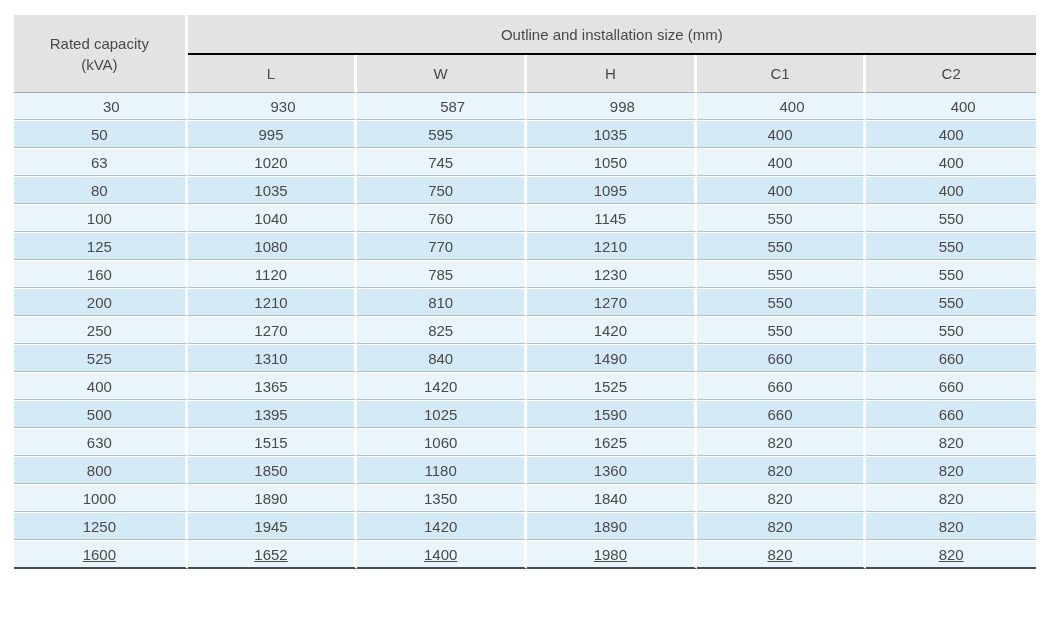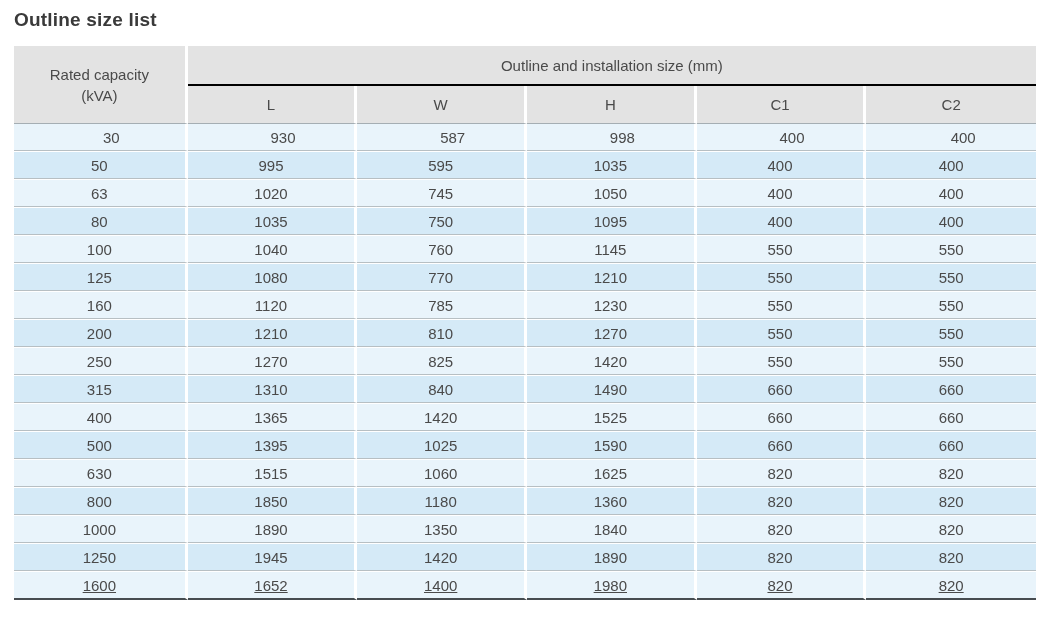--- a/index.html
+++ b/index.html
@@ -73,21 +73,20 @@
   .size-table tbody tr:first-child td { border-top: none; padding-left: 24px; }
   .size-table tbody tr:nth-child(odd) td { background: #e9f4fb; }
   .size-table tbody tr:nth-child(even) td { background: #d5eaf7; }
   .size-table tbody tr:last-child td { border-bottom: 2px solid #474c50; text-decoration: underline; }
 </style>
 </head>
 <body>
 
 <div class="page">
 
-  <h1 class="title">Outline size list</h1>
 
   <div class="tbl-wrap">
     <table class="size-table">
       <thead>
         <tr>
           <th class="capacity-head" rowspan="2" style="width:16.7%;">
             <span>Rated capacity</span>
             <span>(kVA)</span>
           </th>
           <th class="group-head" colspan="5">Outline and installation size (mm)</th>
@@ -167,21 +166,21 @@
           </tr>
           <tr>
             <td>250</td>
             <td>1270</td>
             <td>825</td>
             <td>1420</td>
             <td>550</td>
             <td>550</td>
           </tr>
           <tr>
-            <td>315</td>
+            <td>525</td>
             <td>1310</td>
             <td>840</td>
             <td>1490</td>
             <td>660</td>
             <td>660</td>
           </tr>
           <tr>
             <td>400</td>
             <td>1365</td>
             <td>1420</td>

